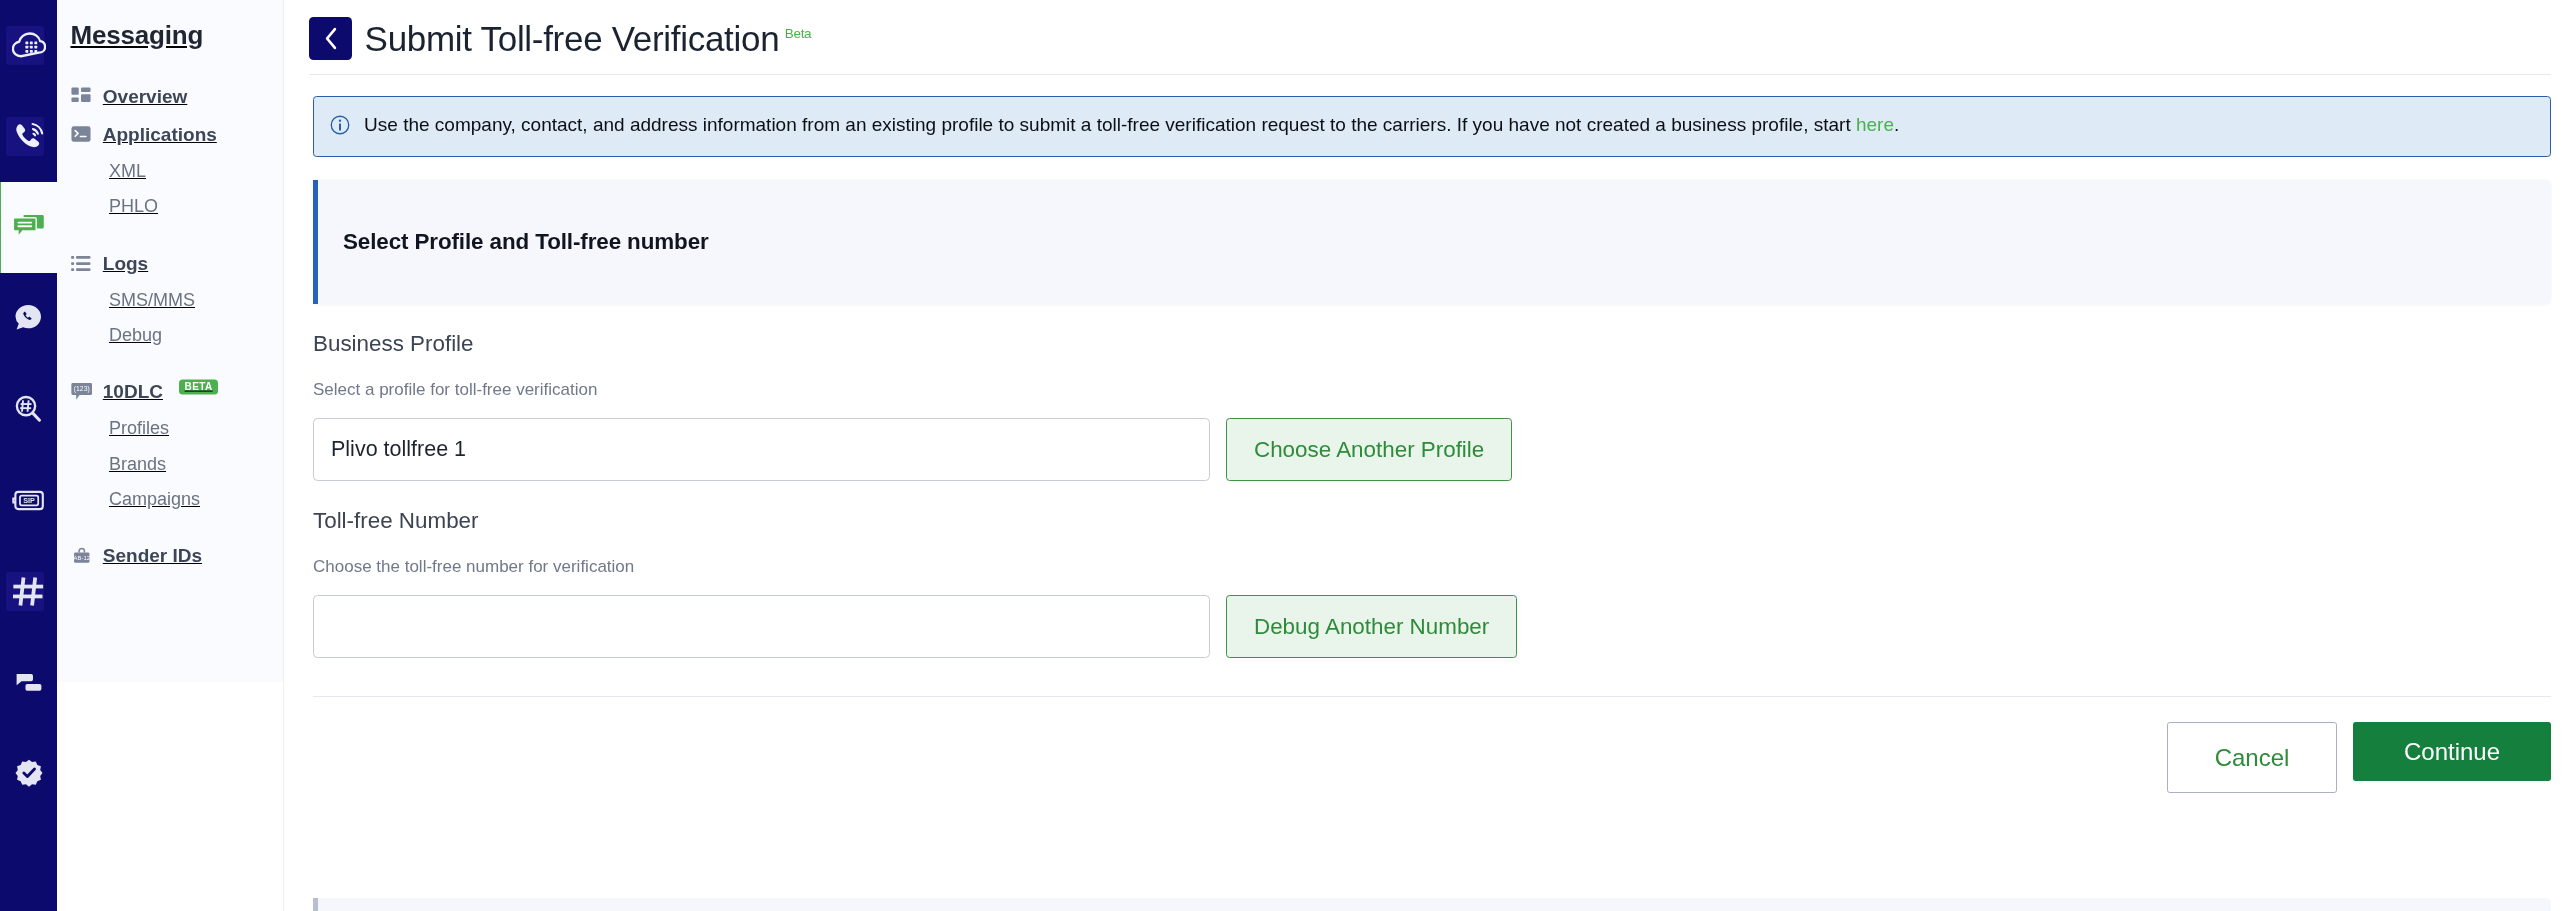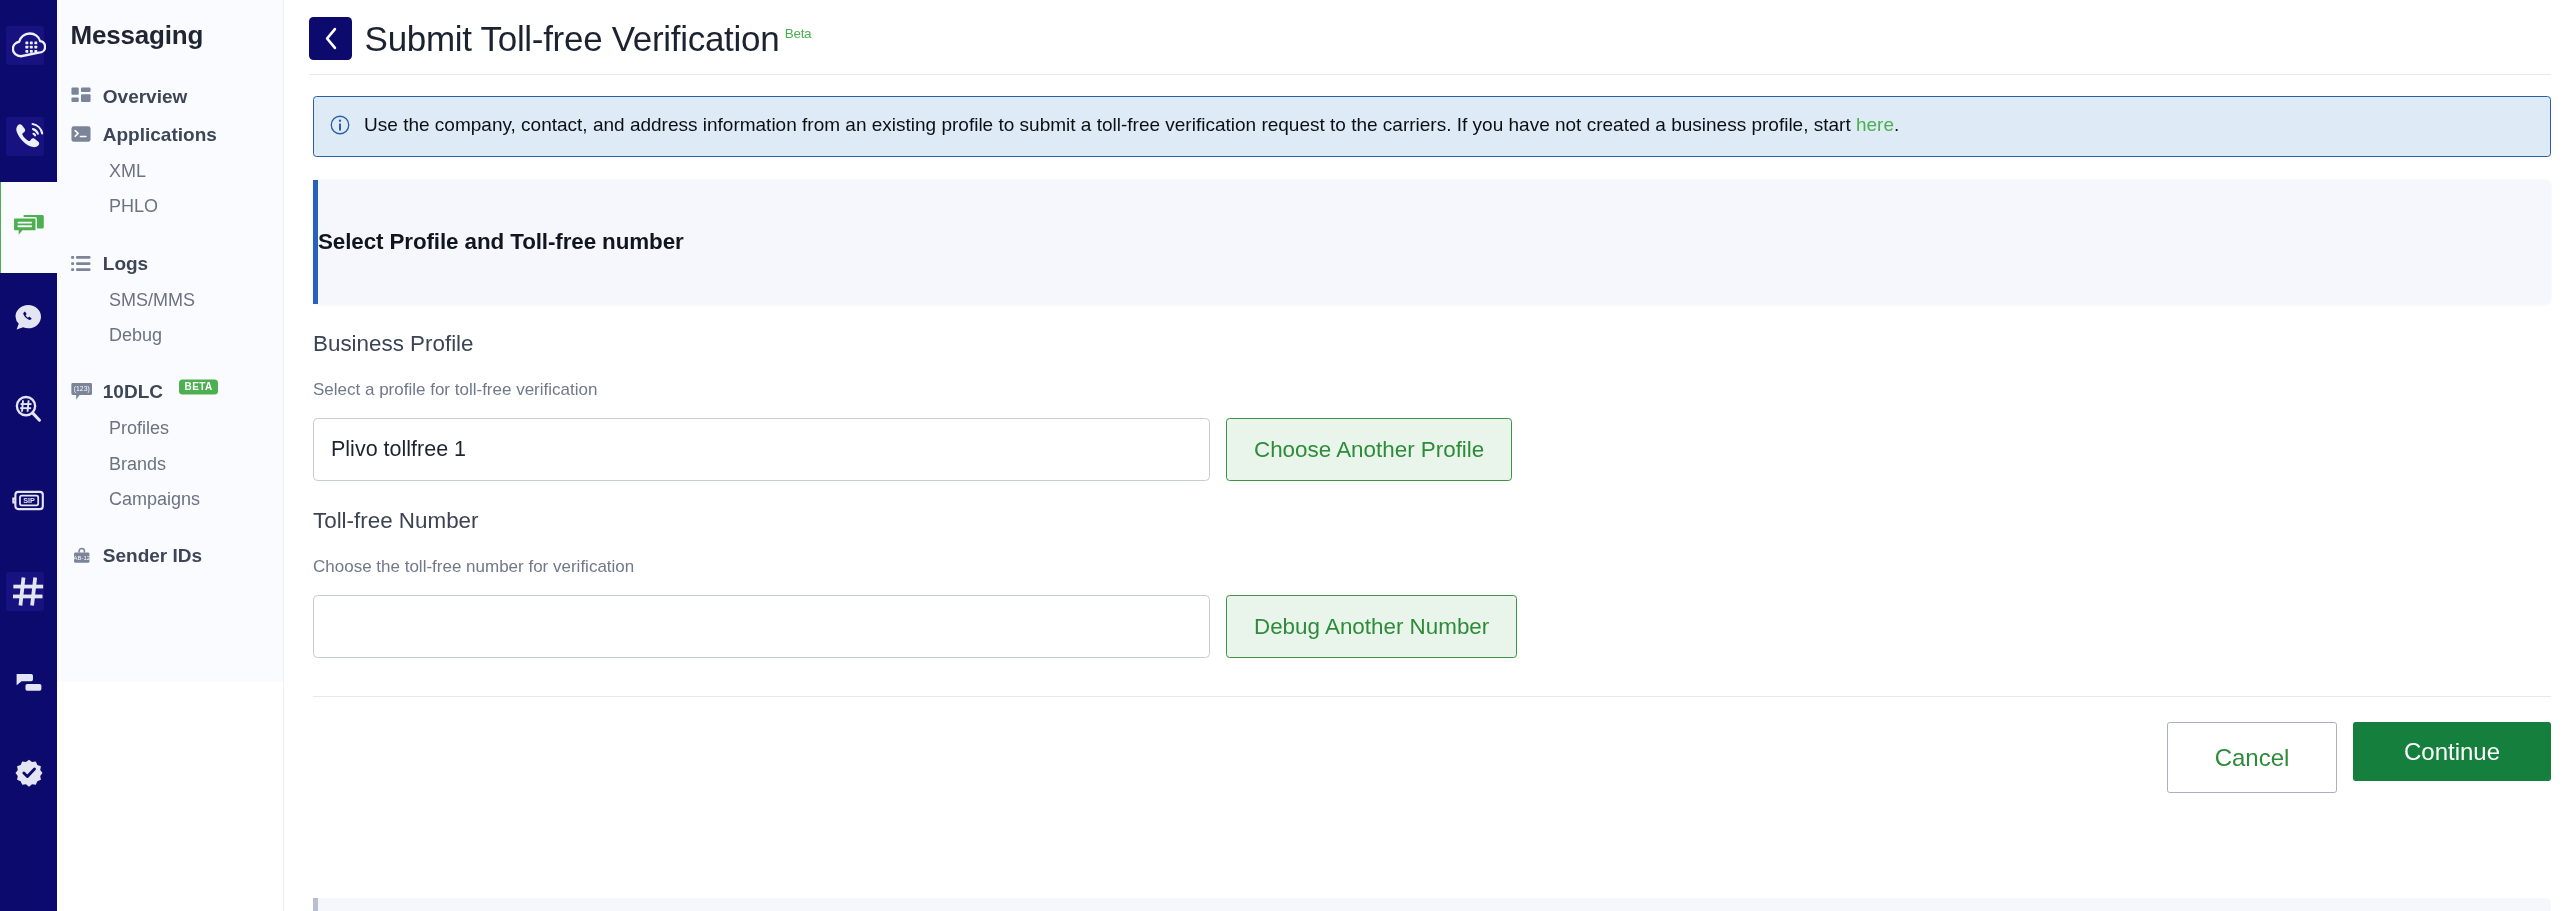--- a/index.html
+++ b/index.html
@@ -73,20 +73,21 @@
 
   
   .side-nav {
     width: 226px;
     min-width: 226px;
     height: 682px;
     background: #fafbfe;
     padding-top: 14.4px;
     position: relative;
     z-index: 4;
+    text-decoration: underline;
   }
   .side-title {
     font-size: 26px;
     font-weight: bold;
     color: #1f2533;
     padding: 5.4px 0 0 13.5px;
     letter-spacing: -0.2px;
   }
   .nav-list { margin-top: 27px; }
 
@@ -204,20 +205,21 @@
 
   
   .section-band {
     margin: 23px 25px 0 29px;
     background: #f6f7fd;
     border-left: 5.4px solid #2861bd;
     border-radius: 0 5.4px 5.4px 0;
     height: 124px;
     display: flex;
     align-items: center;
+    padding-left: 25px;
     box-shadow: 0 0.9px 2.7px rgba(20,30,60,.05);
     text-align: right;
   }
   .section-band h2 {
     font-size: 22.4px;
     font-weight: bold;
     color: #101520;
     letter-spacing: -0.1px;
   }
 

